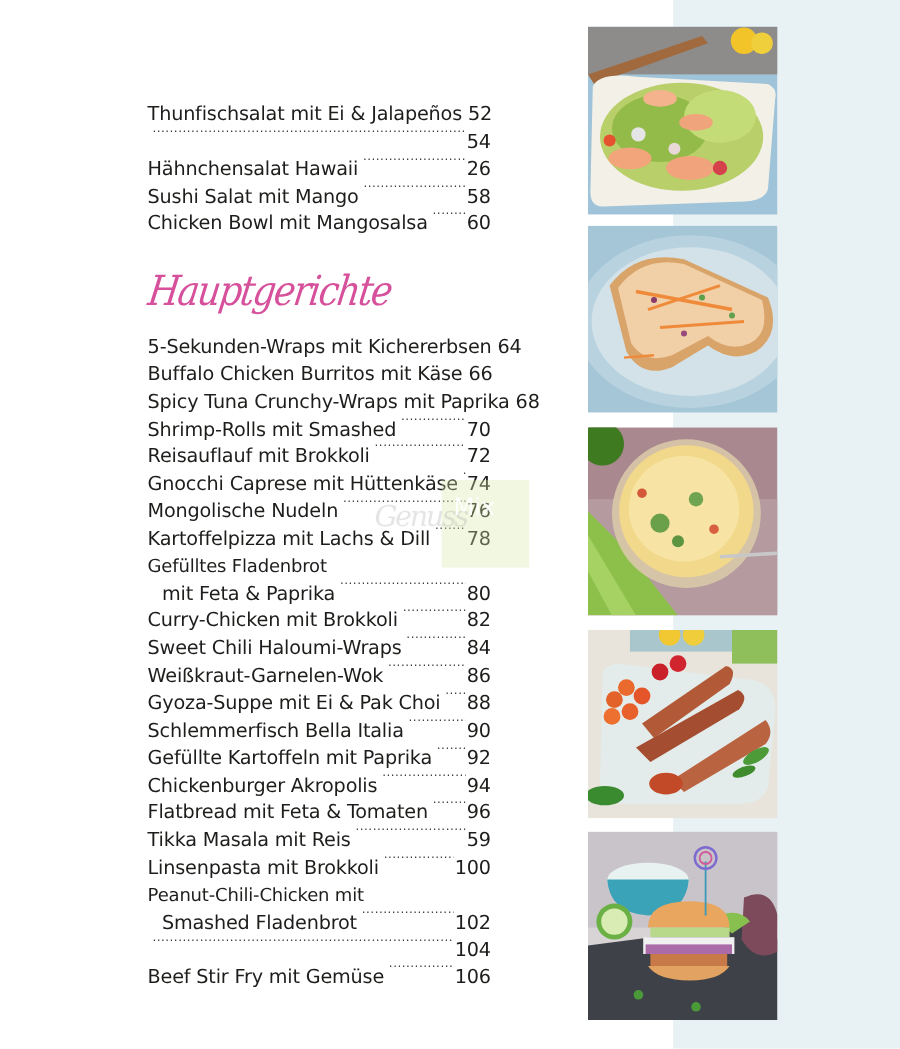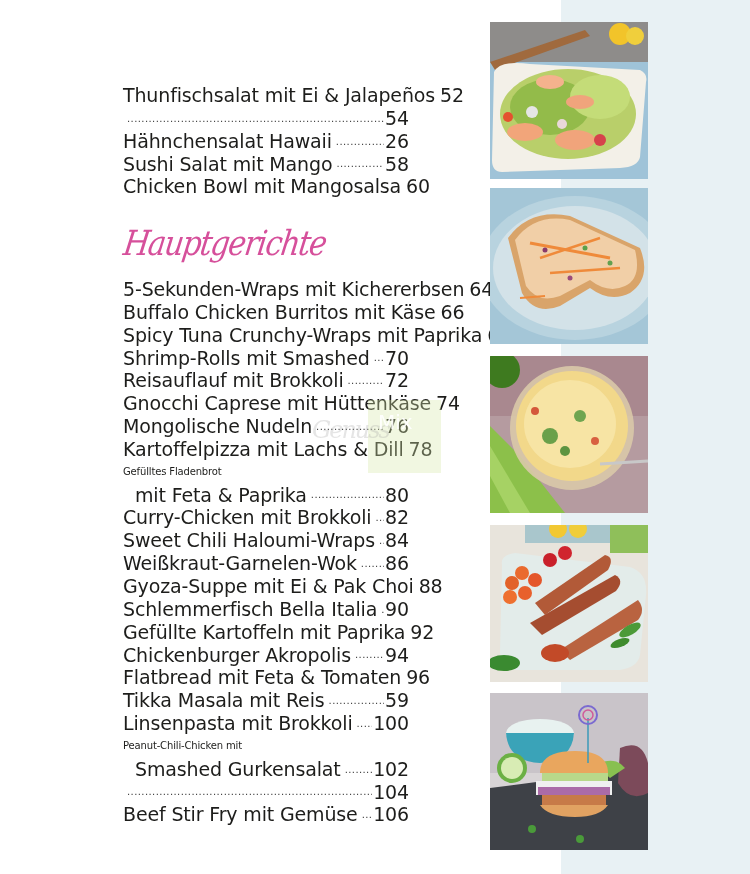--- a/index.html
+++ b/index.html
@@ -9,37 +9,37 @@
     .side-strip {
       position: absolute; left: 561px; top: 0; width: 189px; height: 874px;
       background: #e8f1f4;
     }
 
     .toc {
       position: absolute; left: 123px; top: 0; width: 286px;
     }
     .toc-group { position: absolute; left: 0; width: 286px; }
     .toc-entry {
-      display: flex; align-items: flex-end; height: 22.85px;
-      font-size: 19px; line-height: 22.85px; white-space: nowrap;
+      display: flex; align-items: flex-start; height: 22.85px;
+      font-size: 16px; line-height: 22.85px; white-space: nowrap;
       letter-spacing: -0.15px;
     }
     .toc-entry .t { flex: 0 0 auto; }
     .toc-entry .leader {
       flex: 1 1 auto; overflow: hidden; margin: 0 1px 0 4px;
       color: #3a3a3a; font-size: 10px; letter-spacing: 0.4px;
       position: relative; top: -5px; height: 12px; line-height: 12px;
     }
     .toc-entry .leader::before {
       content: "......................................................................................................................................................";
     }
     .toc-entry .p { flex: 0 0 auto; text-align: right; }
     .toc-entry.cont .t { padding-left: 12px; }
     .toc-line-only {
-      height: 22.85px; font-size: 10px; line-height: 22.85px; white-space: nowrap;
+      height: 22.85px; font-size: 15px; line-height: 22.85px; white-space: nowrap;
       letter-spacing: -0.15px;
     }
 
     .section-heading {
       position: absolute; left: 121px; top: 228px;
       font-family: "DejaVu Serif", "Liberation Serif", serif;
       font-style: italic; font-size: 30px; color: #d6509b;
       letter-spacing: -1.5px; transform: skewX(-8deg) scaleY(1.15);
       transform-origin: left bottom; font-weight: normal;
     }
@@ -197,21 +197,21 @@
         <span class="leader"></span>
         <span class="p">59</span>
       </div>
     <div class="toc-entry">
         <span class="t">Linsenpasta mit Brokkoli</span>
         <span class="leader"></span>
         <span class="p">100</span>
       </div>
     <div class="toc-line-only">Peanut-Chili-Chicken mit</div>
     <div class="toc-entry cont">
-        <span class="t">Smashed Gurkensalat</span>
+        <span class="t">Smashed Fladenbrot</span>
         <span class="leader"></span>
         <span class="p">102</span>
       </div>
     <div class="toc-entry">
         <span class="leader"></span>
         <span class="p">104</span>
       </div>
     <div class="toc-entry">
         <span class="t">Beef Stir Fry mit Gemüse</span>
         <span class="leader"></span>

